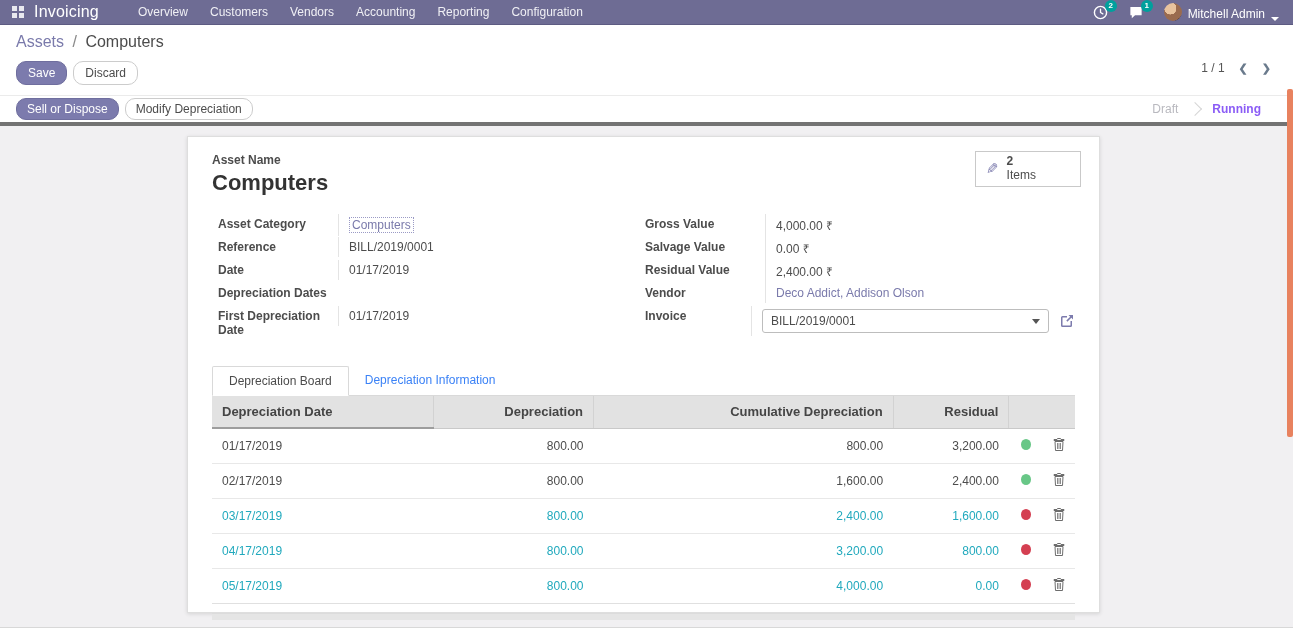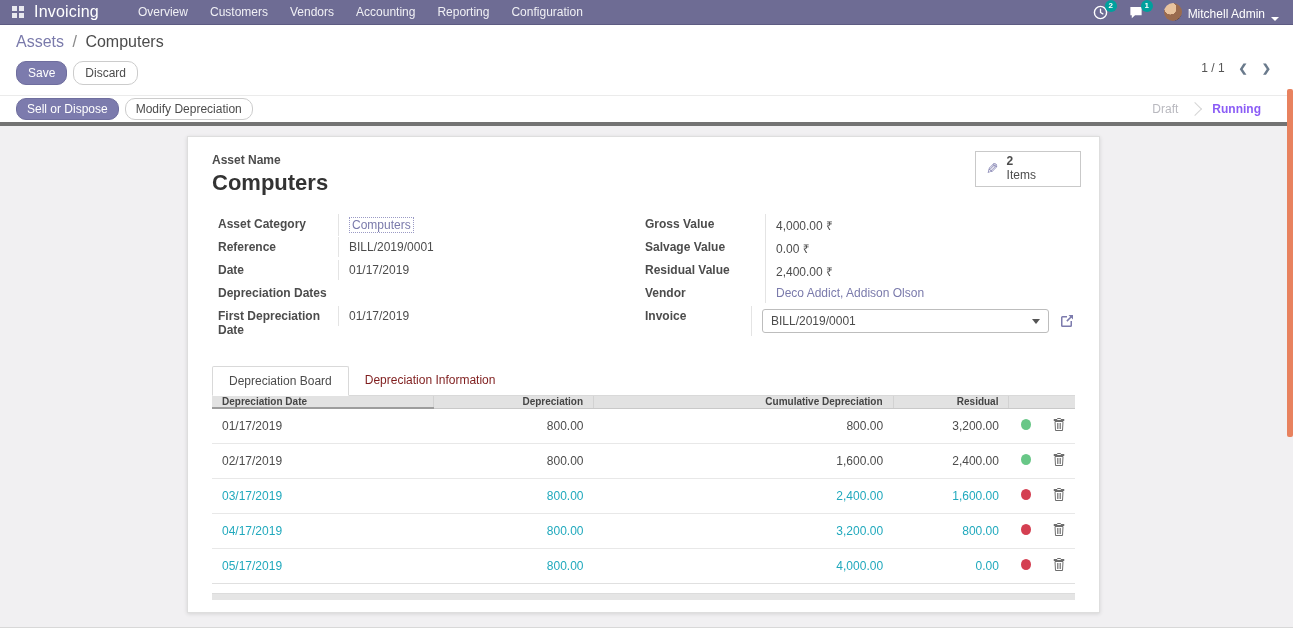--- a/index.html
+++ b/index.html
@@ -95,32 +95,32 @@
   .select-caret { width:0; height:0; border-left:4px solid transparent; border-right:4px solid transparent; border-top:5px solid #555; }
   .ext-link { cursor:pointer; display:flex; }
 
   
   .tabs { display:flex; border-bottom:1px solid #d9d9d9; margin-top:6px; }
   .tab { padding:7px 16px; font-size:12px; cursor:pointer; }
   .tab-active {
     border:1px solid #d9d9d9; border-bottom:1px solid #fff; margin-bottom:-1px;
     background:#fff; color:#4c4c4c; border-radius:2px 2px 0 0;
   }
-  .tab-inactive { color:#7f1d1d; }
+  .tab-inactive { color:#3b82f6; }
 
   
   table.board { width:100%; border-collapse:collapse; margin-top:0; }
   table.board col.c-date { width:222px; }
   table.board col.c-dep { width:160px; }
   table.board col.c-cum { width:300px; }
   table.board col.c-res { width:116px; }
   table.board col.c-dot { width:34px; }
   table.board th {
-    background:#e2e2e2; font-size:10px; font-weight:bold; color:#454545; text-align:right;
-    padding:0 10px; border-right:1px solid #d2d2d2; border-bottom:1px solid #c9c9c9;
+    background:#e2e2e2; font-size:13px; font-weight:bold; color:#454545; text-align:right;
+    padding:8px 10px; border-right:1px solid #d2d2d2; border-bottom:1px solid #c9c9c9;
   }
   table.board th.h-date { text-align:left; border-bottom:2px solid #9d9d9d; }
   table.board th.h-blank { border-right:none; }
   table.board td { padding:9px 10px; font-size:12px; border-top:1px solid #e8e8e8; text-align:right; }
   table.board tr:first-child td { border-top:none; }
   table.board td.t-date { text-align:left; }
   table.board td.t-center { text-align:center; }
   tr.row-planned td { color:#21a9bd; }
   .dot { display:inline-block; width:10px; height:11px; border-radius:50%; }
   .dot-done { background:#68c787; }

